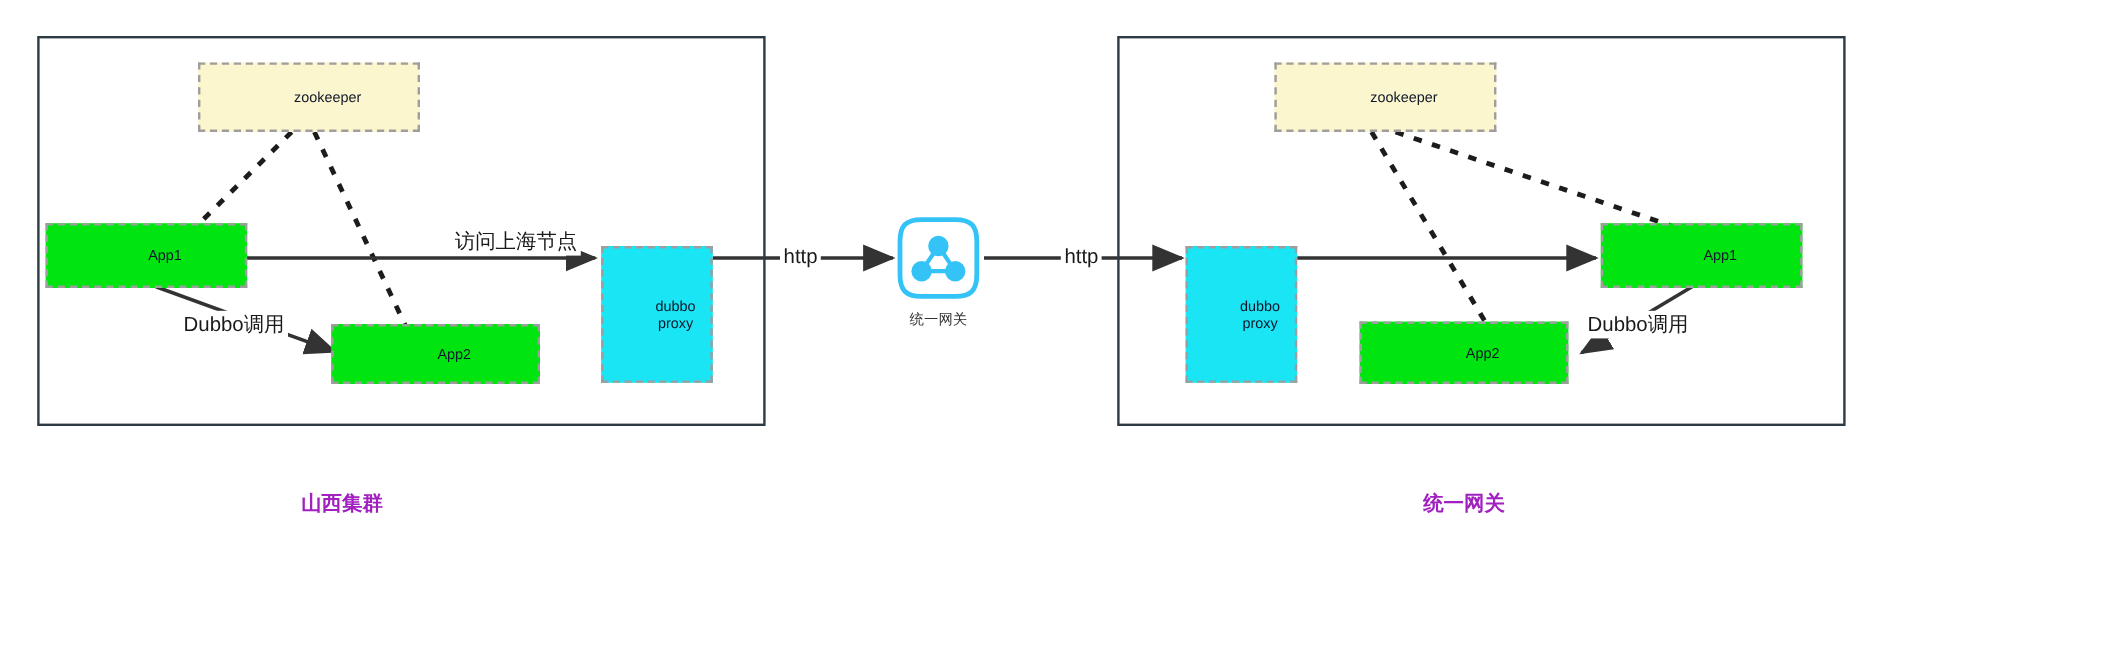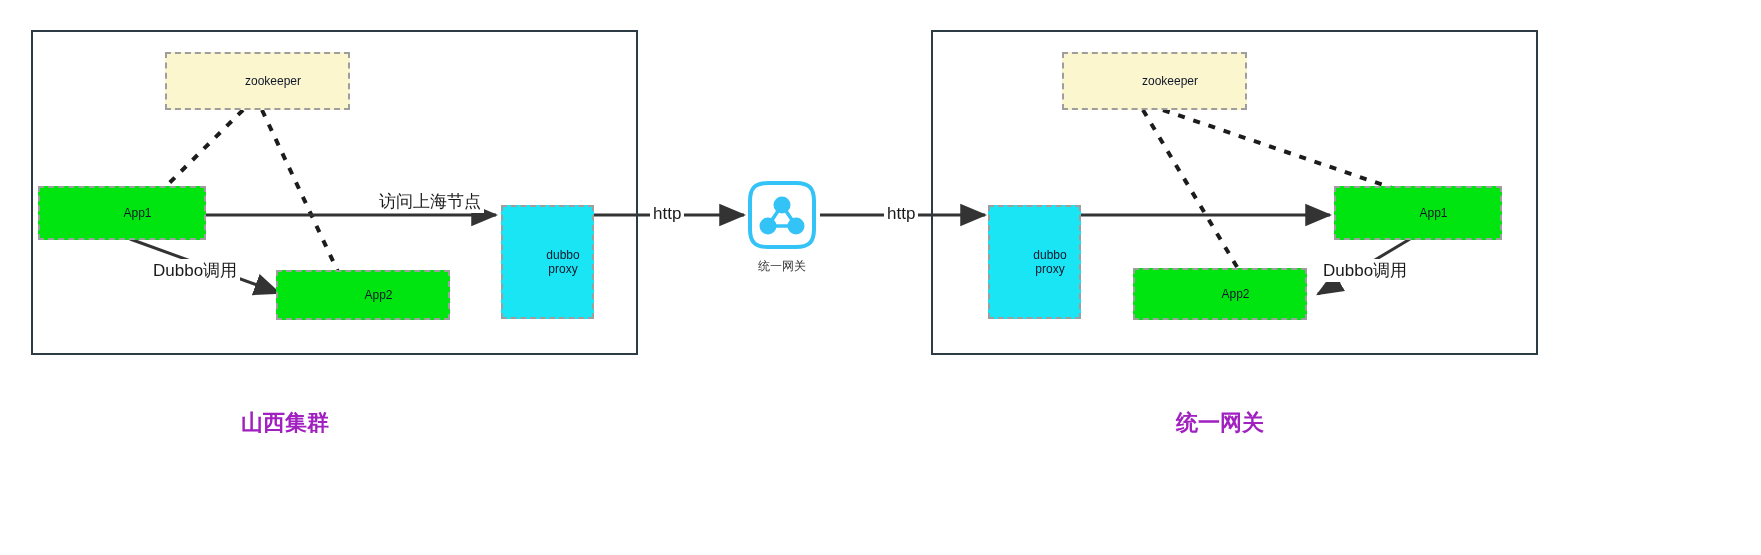--- a/index.html
+++ b/index.html
@@ -56,21 +56,21 @@
     border: 2px dashed #9e9e9e;
   }
   .cluster-frame {
     position: absolute;
     box-sizing: border-box;
     border: 2px solid #2d3b45;
     background: transparent;
   }
   .cluster-caption {
     position: absolute;
-    font-size: 22px;
+    font-size: 17px;
     font-weight: bold;
     color: #a020c0;
     text-align: center;
     white-space: nowrap;
   }
   .edge-label {
     position: absolute;
     font-size: 17px;
     color: #1a1a1a;
     background: #ffffff;

